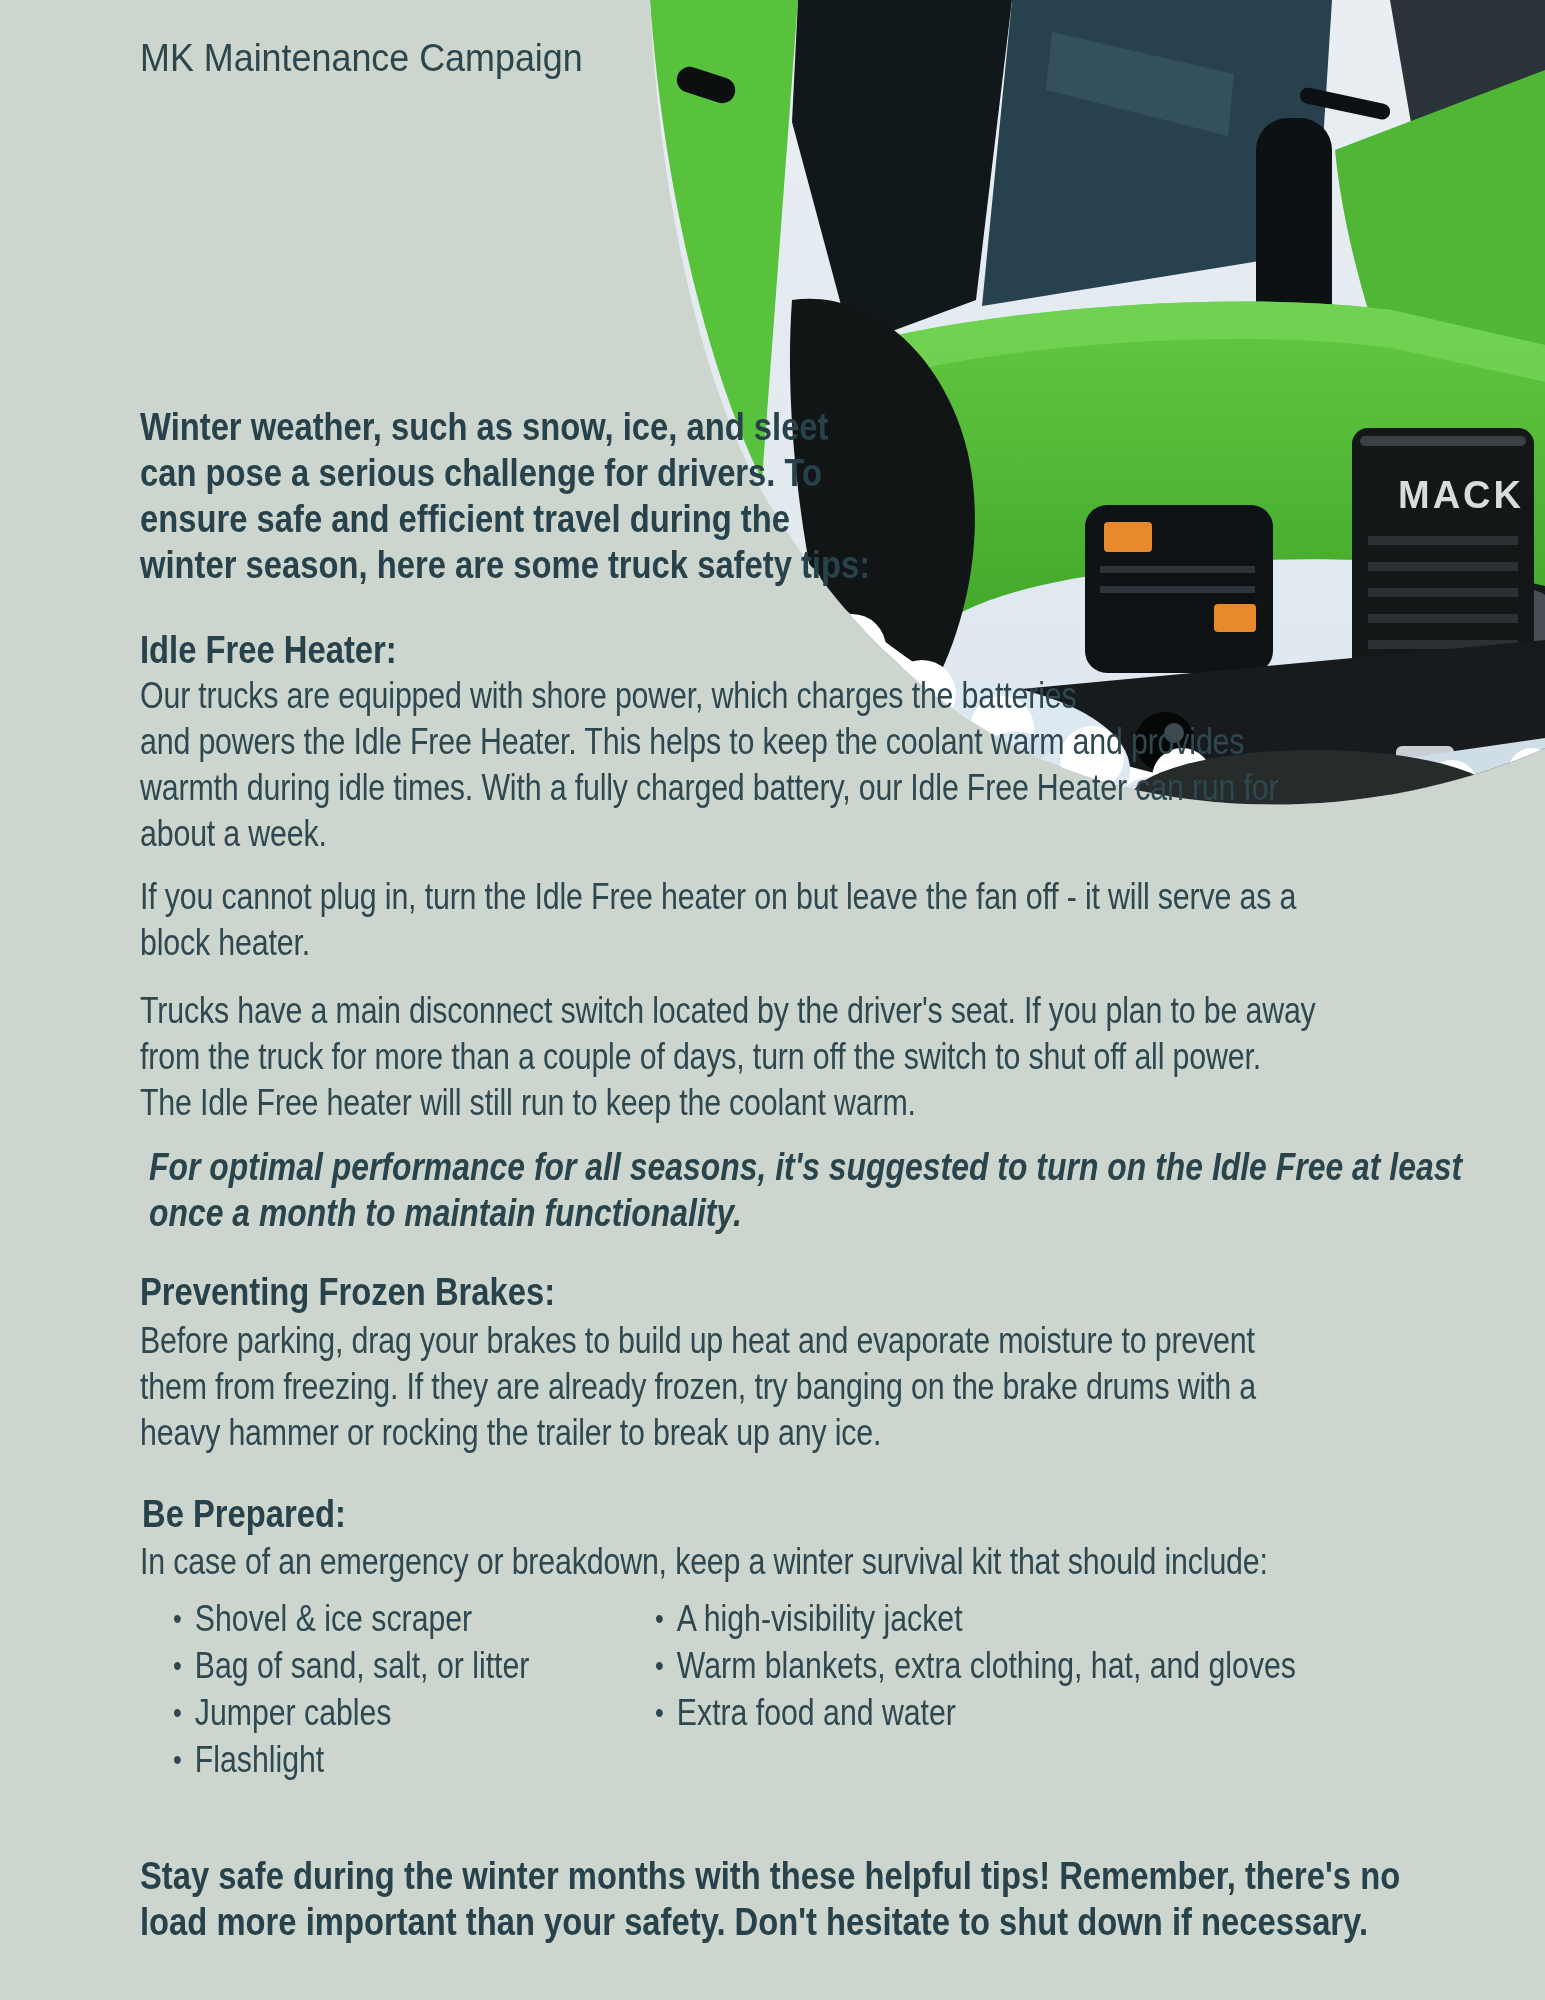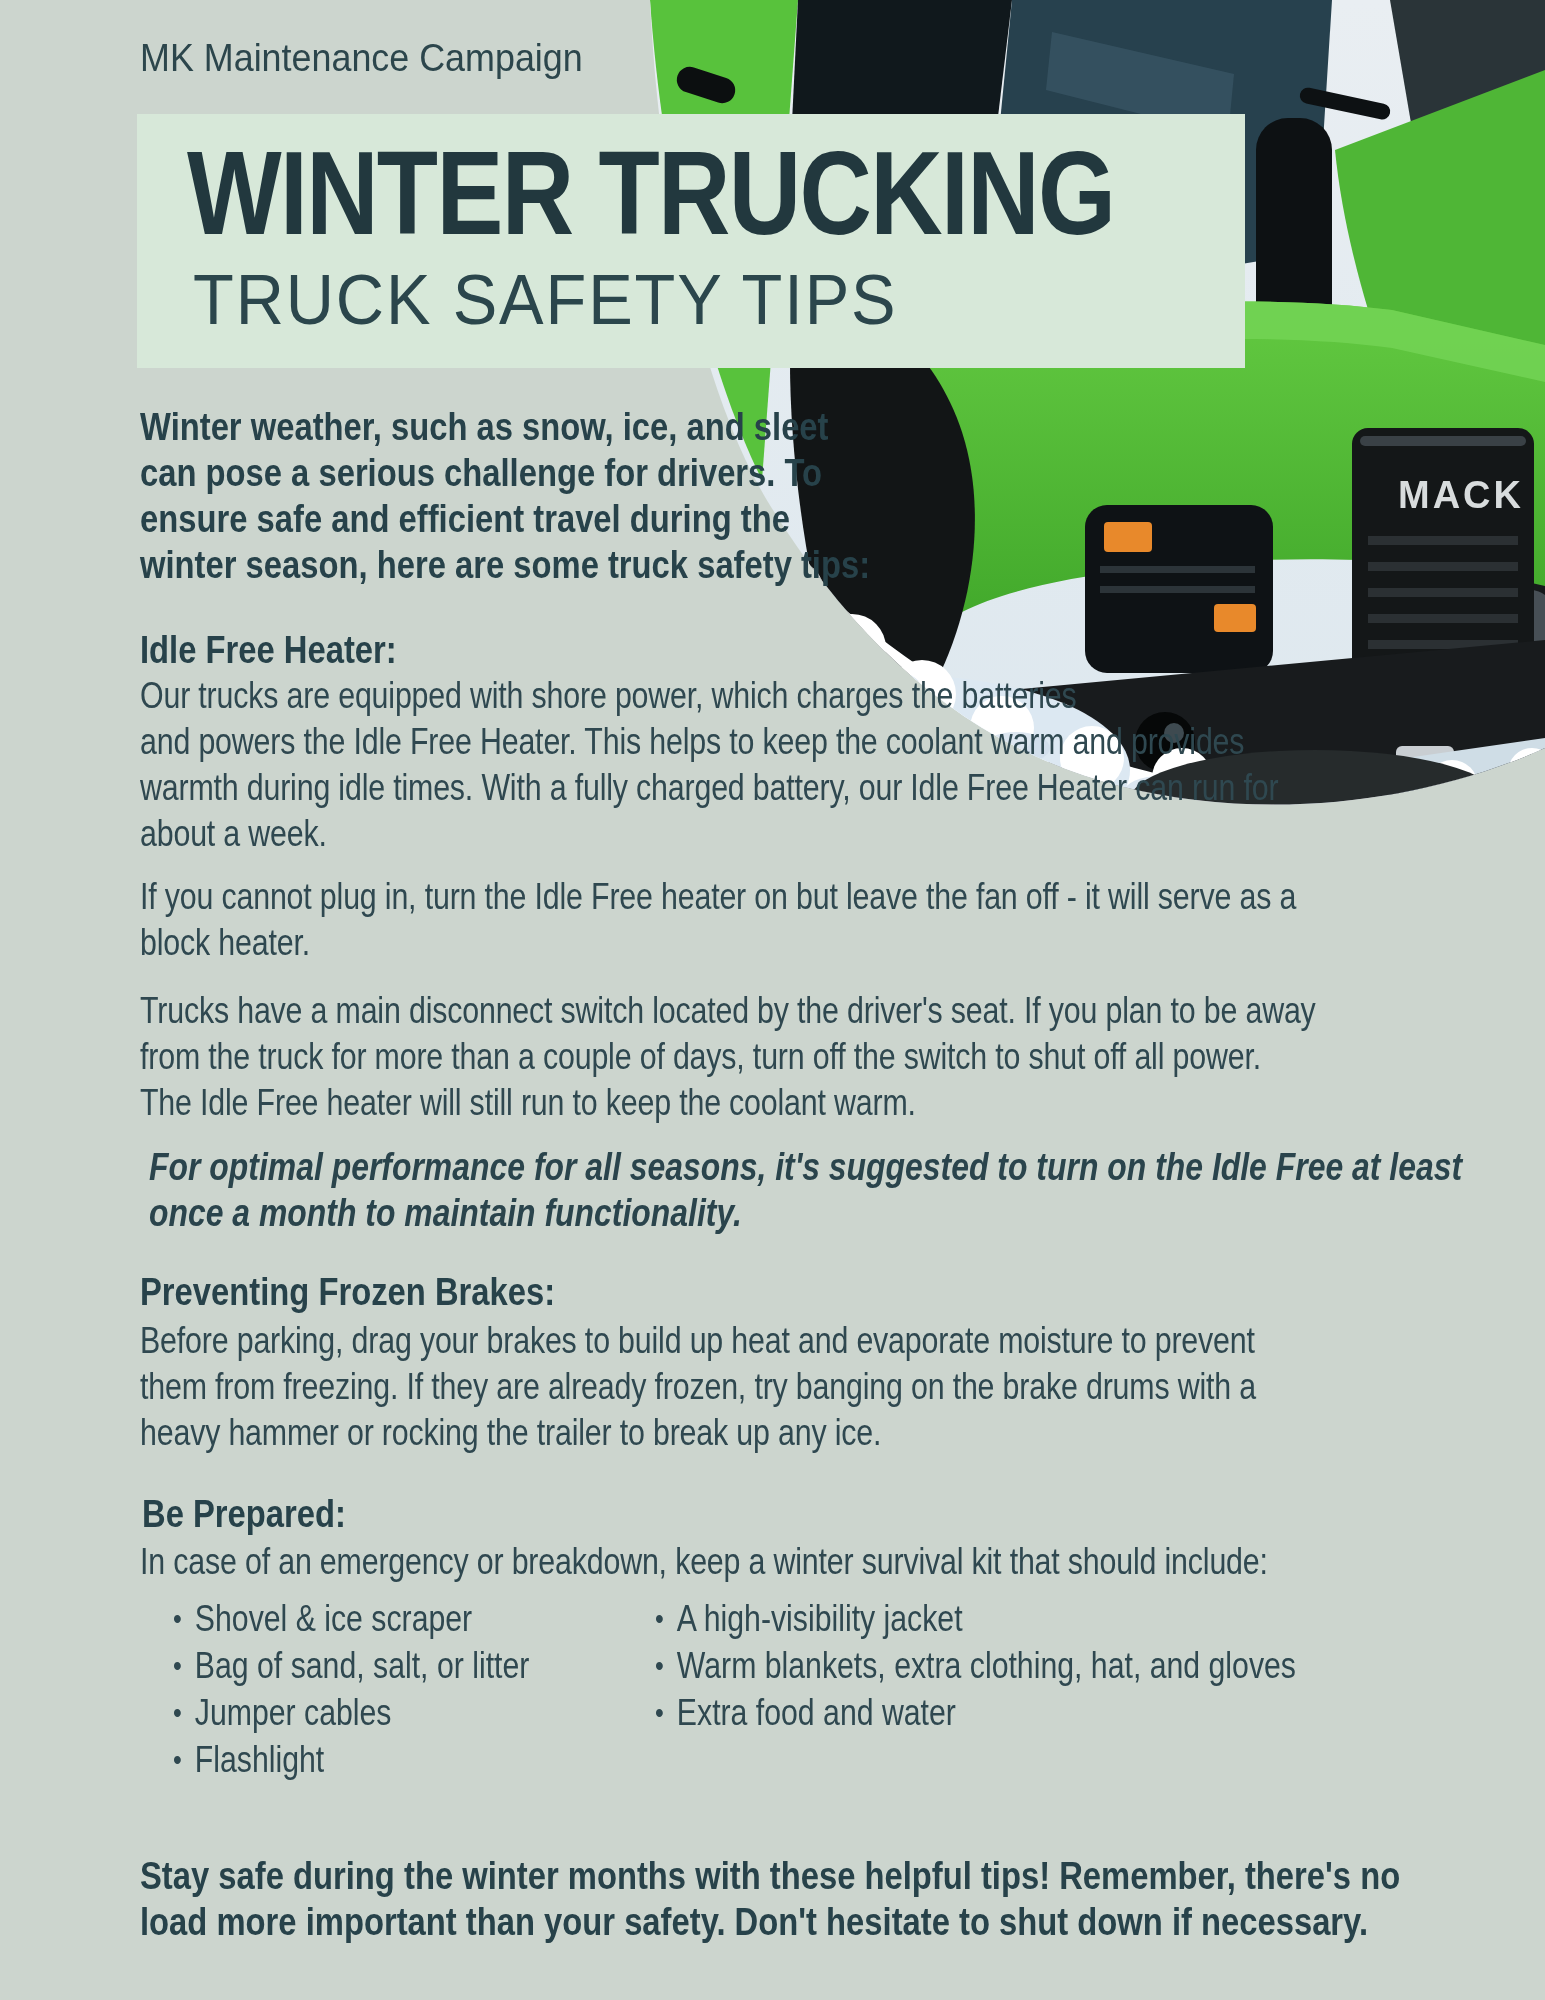--- a/index.html
+++ b/index.html
@@ -127,24 +127,20 @@
           <ellipse cx="1160" cy="792" rx="36" ry="16"></ellipse>
         <ellipse cx="1310" cy="806" rx="36" ry="15"></ellipse>
       </g>
       <ellipse cx="1315" cy="800" rx="185" ry="50" fill="#262b2c"></ellipse>
       <path d="M1285,845 L1425,792 L1545,832 L1545,880 L1285,880 Z" fill="#ffffff"></path>
     </g>
   </svg>
 
   <div id="campaign" class="abs text-layer">MK Maintenance Campaign</div>
 
-  <div id="title-box" class="abs">
-    <div id="page-title">WINTER TRUCKING</div>
-    <div id="page-subtitle">TRUCK SAFETY TIPS</div>
-  </div>
 
   <div class="abs text-layer condb bold-text" style="left:140px;top:404px;">Winter weather, such as snow, ice, and sleet
 can pose a serious challenge for drivers. To
 ensure safe and efficient travel during the
 winter season, here are some truck safety tips:</div>
 
   <div class="abs text-layer condb heading" style="left:140px;top:627px;">Idle Free Heater:</div>
   <div class="abs text-layer cond body-text" style="left:140px;top:673px;">Our trucks are equipped with shore power, which charges the batteries
 and powers the Idle Free Heater. This helps to keep the coolant warm and provides
 warmth during idle times. With a fully charged battery, our Idle Free Heater can run for

